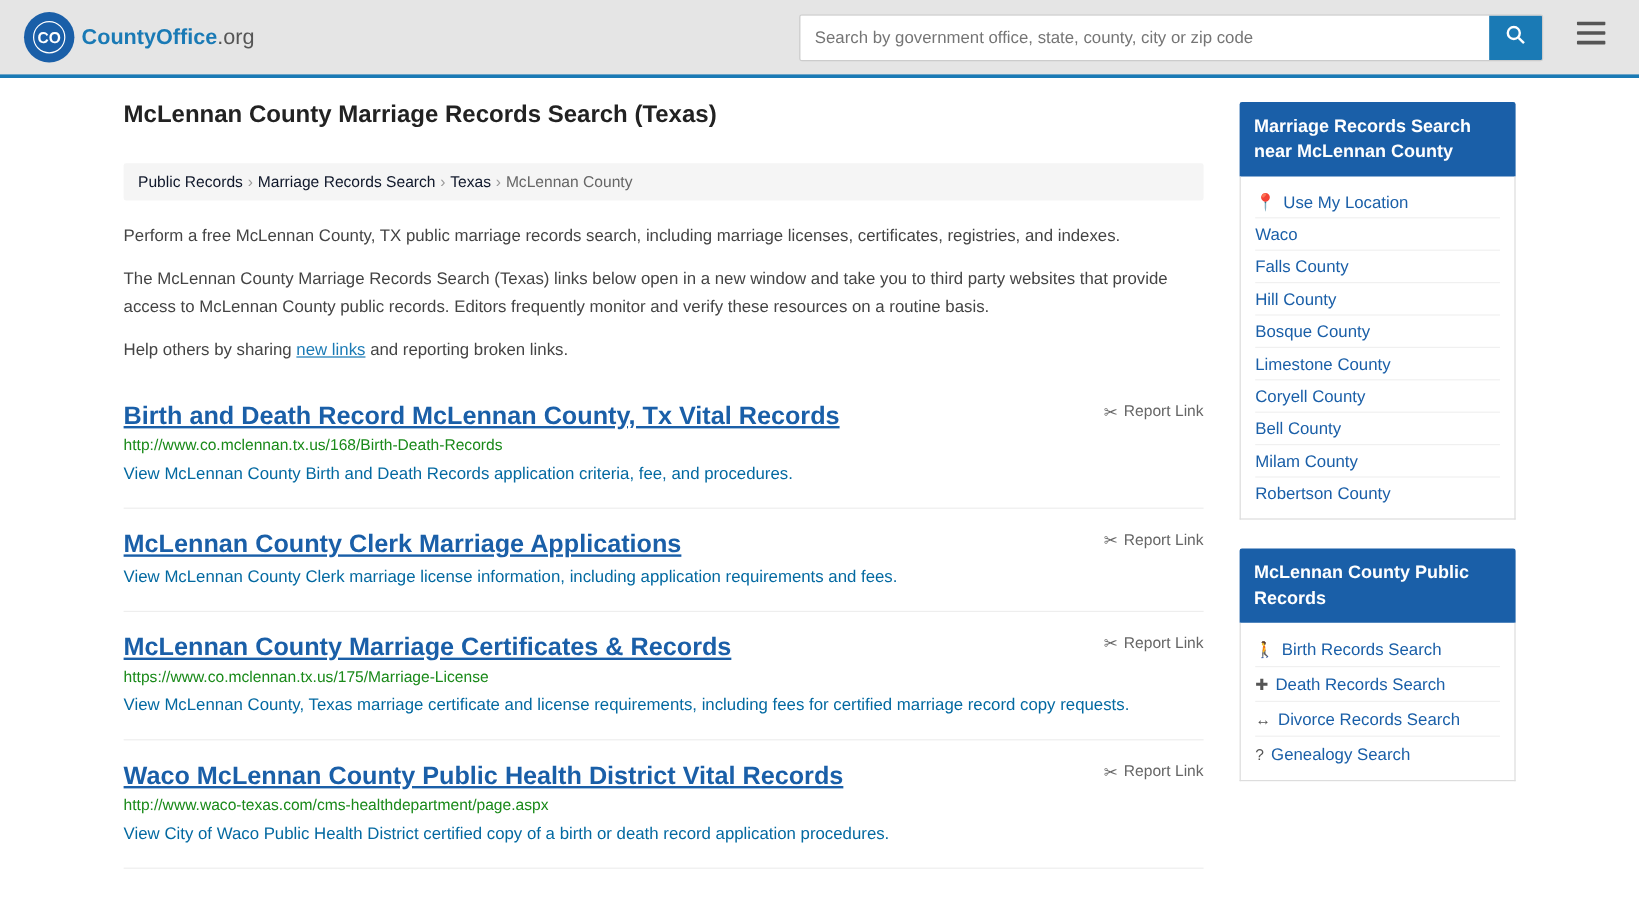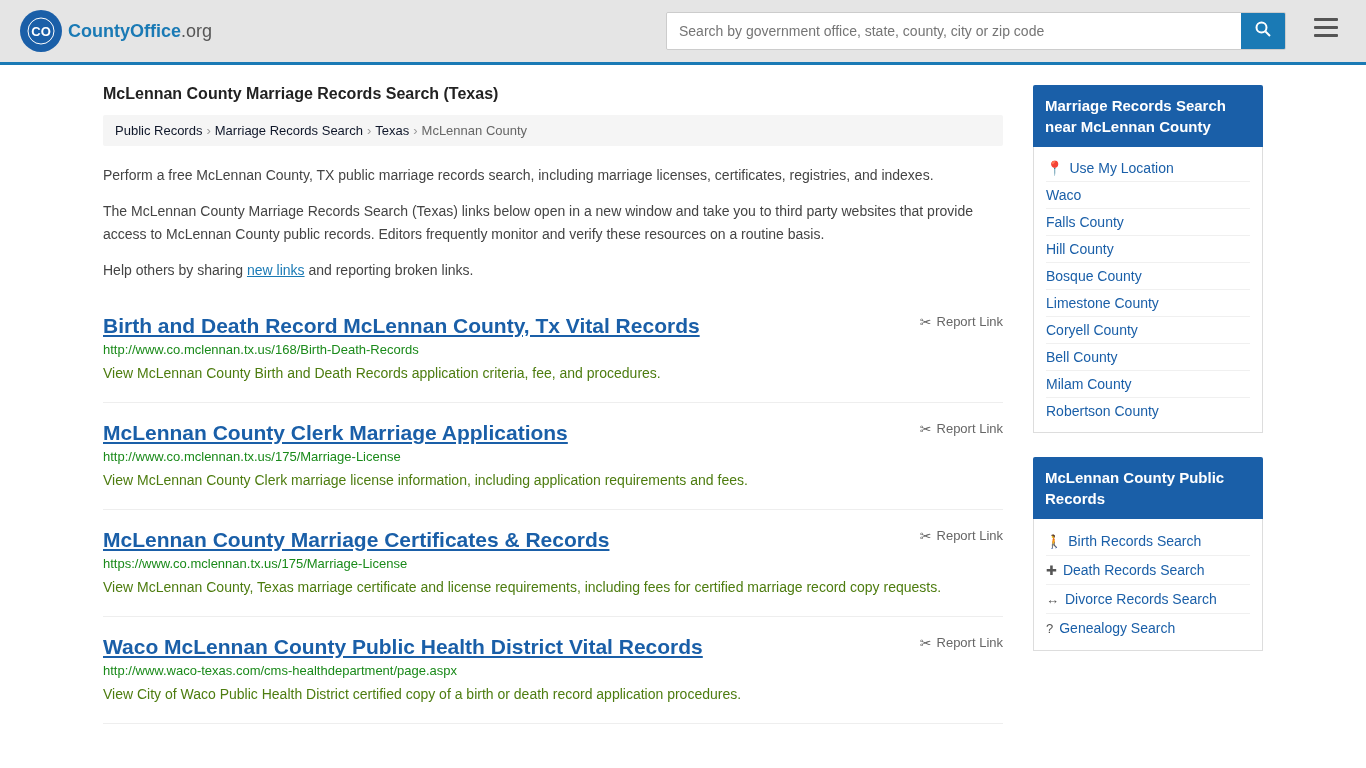--- a/index.html
+++ b/index.html
@@ -85,24 +85,24 @@
     .content {
       flex: 1;
     }
     .sidebar {
       width: 230px;
       flex-shrink: 0;
     }
 
     
     .page-title {
-      font-size: 16px;
+      font-size: 20px;
       font-weight: bold;
       color: #222;
-      margin-bottom: 12px;
+      margin-bottom: 28px;
     }
 
     
     .breadcrumb {
       background: #f5f5f5;
       padding: 8px 12px;
       border-radius: 2px;
       font-size: 13px;
       color: #666;
       margin-bottom: 18px;
@@ -156,21 +156,21 @@
     }
     .report-icon {
       font-size: 14px;
     }
     .result-url {
       color: #1a8a1a;
       font-size: 13px;
       margin-bottom: 6px;
     }
     .result-desc {
-      color: #4d7c0f;
+      color: #0369a1;
       font-size: 14px;
       line-height: 1.5;
     }
 
     
     .sidebar-section {
       margin-bottom: 24px;
     }
     .sidebar-header {
       background: #1a5fa8;
@@ -293,21 +293,20 @@
       </div>
 
       <div class="result-item">
         <div class="result-header">
           <a class="result-title" href="#">McLennan County Clerk Marriage Applications</a>
           <span class="report-link">
             <span class="report-icon">✂</span>
             <span>Report Link</span>
           </span>
         </div>
-        <div class="result-url">http://www.co.mclennan.tx.us/175/Marriage-License</div>
         <div class="result-desc">View McLennan County Clerk marriage license information, including application requirements and fees.</div>
       </div>
 
       <div class="result-item">
         <div class="result-header">
           <a class="result-title" href="#">McLennan County Marriage Certificates &amp; Records</a>
           <span class="report-link">
             <span class="report-icon">✂</span>
             <span>Report Link</span>
           </span>

